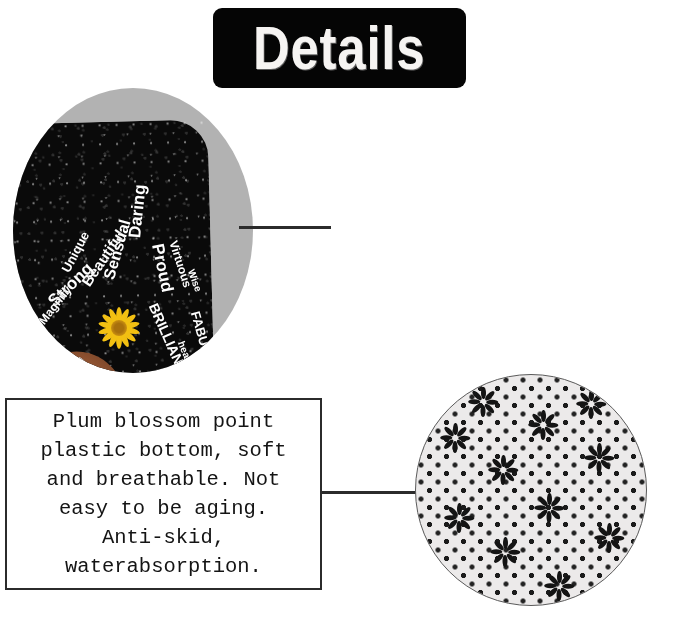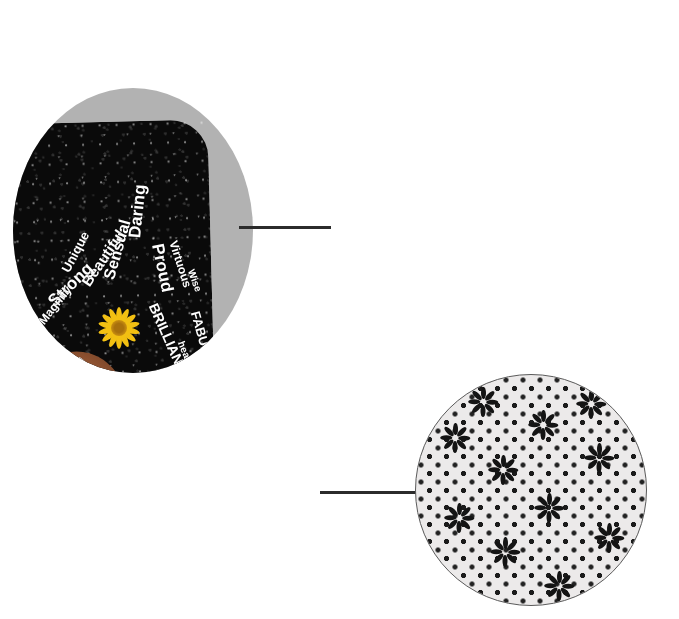--- a/index.html
+++ b/index.html
@@ -231,20 +231,23 @@
     background: #141414;
     border-radius: 50%;
     transform-origin: 50% 15px;
   }
 </style>
 </head>
 <body>
 
 <div id="page">
 
+  <div class="details-banner">
+    <span class="details-banner-text">Details</span>
+  </div>
 
   <div id="photo-mat">
     <div class="mat-body">
       <div class="mat-speckle"></div>
     </div>
     <div class="mat-face"></div>
     <div class="mat-hairline"></div>
 
     <div id="mat-lashes"></div>
     <div id="mat-words">
@@ -281,20 +284,28 @@
         </div>
       <div class="mat-center"></div>
     </div>
     <div class="mat-crown"></div>
 
   </div>
 
   <div class="connector" id="connector-top"></div>
 
 
+  <div class="callout" id="callout-bottom">
+    <p>Plum blossom point
+plastic bottom, soft
+and breathable. Not
+easy to be aging.
+Anti-skid,
+waterabsorption.</p>
+  </div>
 
   <div class="connector" id="connector-bottom"></div>
 
   <div id="photo-backing">
     <div class="dot-grid"></div>
     <div id="blossom-layer">
         <div class="blossom" style="left: 52px; top: 12px;">
           <div class="blossom-petal" style="transform: rotate(0deg);"></div>
           <div class="blossom-petal" style="transform: rotate(45deg);"></div>
           <div class="blossom-petal" style="transform: rotate(90deg);"></div>

